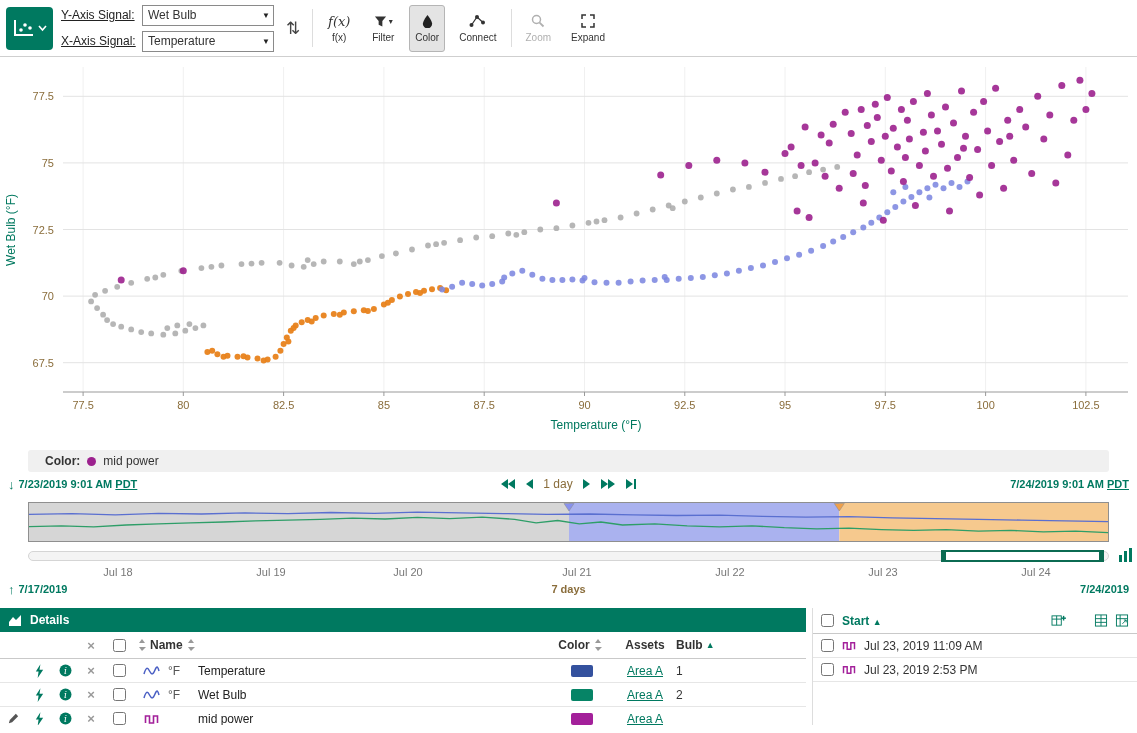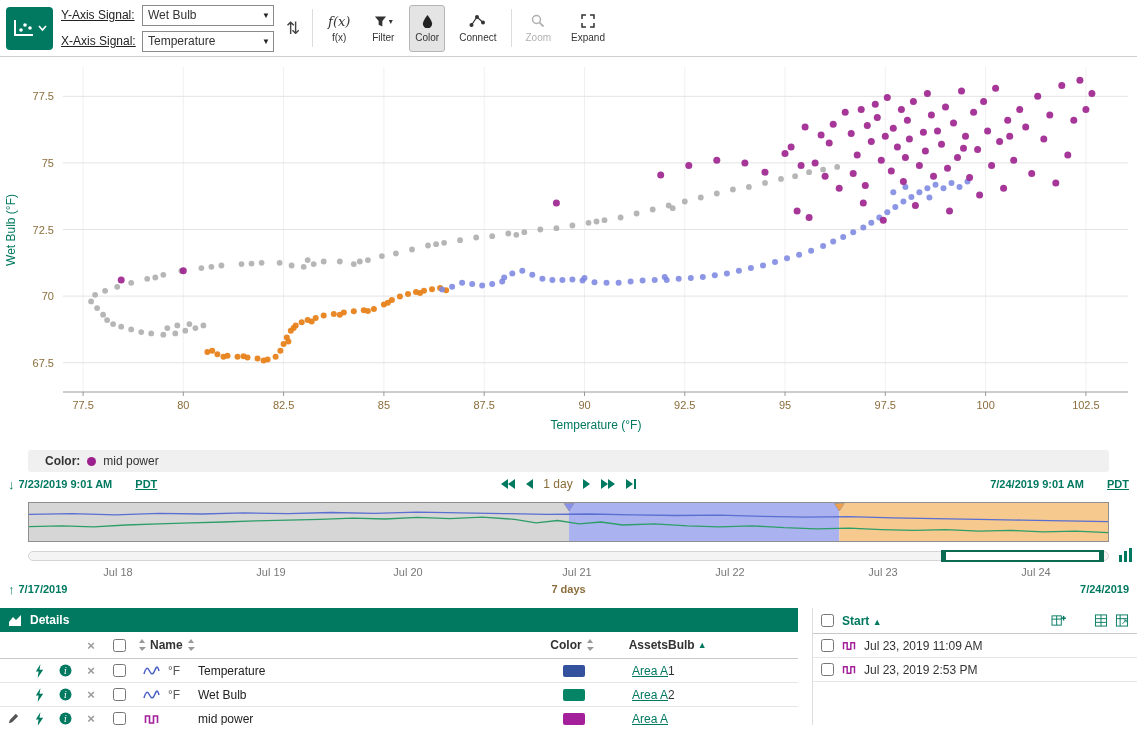--- a/index.html
+++ b/index.html
@@ -20,49 +20,49 @@
   .fx-glyph{font-family:"DejaVu Serif",serif;font-style:italic;font-size:13px;}
   .legend{margin:2px 28px 0 28px;height:22px;background:#f0f0f0;border-radius:3px;display:flex;align-items:center;padding:0 17px;gap:7px;}
   .legend .lab{font-weight:bold;color:#333;}
   .legend .dot{width:9px;height:9px;border-radius:50%;display:inline-block;}
   .range-row{height:24px;display:flex;align-items:center;padding:0 8px;box-sizing:border-box;}
   .range-left,.range-right{width:220px;display:flex;align-items:center;gap:4px;}
   .range-right{justify-content:flex-end;}
   .range-center{flex:1;display:flex;align-items:flex-start;justify-content:center;gap:9px;}
   .green-arrow{color:#007960;font-weight:bold;font-size:13px;}
   .range-date{color:#007960;font-size:11px;font-weight:bold;cursor:pointer;}
-  .range-date u{text-decoration:underline;margin-left:20px;}
+  .range-date u{text-decoration:underline;}
   .step-label{color:#8a6d3b;font-size:12px;cursor:pointer;}
   .stepbtn{background:none;border:none;padding:0;cursor:pointer;height:14px;display:flex;align-items:center;}
   .strip-wrap{margin:6px 28px 0 28px;height:40px;border:1px solid #8f8f8f;box-sizing:border-box;}
   .scroll-row{margin:8px 28px 0 28px;position:relative;height:12px;}
   .track{position:absolute;left:0;right:0;top:1px;height:10px;background:#f4f4f4;border:1px solid #d5d5d5;border-radius:5px;box-sizing:border-box;}
   .rangesel{position:absolute;top:0;height:12px;left:84.5%;width:15.05%;background:#fff;border-top:2px solid #0b6b52;border-bottom:2px solid #0b6b52;border-left:5px solid #0b6b52;border-right:5px solid #0b6b52;box-sizing:border-box;cursor:ew-resize;}
   .hist-icon{position:absolute;right:-26px;top:-3px;cursor:pointer;}
   .dates-row{position:relative;height:14px;margin-top:4px;}
   .axis-date{position:absolute;transform:translateX(-50%);font-size:11px;color:#777;white-space:nowrap;}
   .week-row{height:18px;display:flex;align-items:center;padding:0 8px;position:relative;font-size:11px;}
   .week-left{display:flex;align-items:center;gap:4px;}
   .green-date{color:#007960;font-weight:bold;cursor:pointer;}
   .week-center{position:absolute;left:50%;transform:translateX(-50%);color:#8a6d3b;font-weight:bold;}
   .week-right{margin-left:auto;}
-  .panels{display:flex;gap:14px;margin-top:10px;height:117px;overflow:hidden;}
+  .panels{display:flex;gap:6px;margin-top:10px;height:117px;overflow:hidden;}
   .details{flex:1;min-width:0;}
   .capsules{width:325px;border-left:1px solid #ddd;box-sizing:border-box;}
   .phead{height:24px;background:#007960;color:#fff;display:flex;align-items:center;padding:0 8px;gap:7px;font-weight:bold;box-sizing:border-box;}
   .ptools{margin-left:auto;background:#fff;border-radius:3px;height:18px;display:flex;align-items:center;}
   .ptool{width:24px;height:18px;display:flex;align-items:center;justify-content:center;background:none;border:none;cursor:pointer;padding:0;}
   .ptool + .ptool{border-left:1px solid #e0e0e0;}
   .dcols{height:26px;display:flex;align-items:center;border-bottom:1px solid #c9c9c9;color:#333;}
   .drow{height:23px;display:flex;align-items:center;border-bottom:1px solid #e6e6e6;}
   .cell{display:flex;align-items:center;justify-content:center;flex:none;}
   .c-edit{width:26px;} .c-bolt{width:26px;} .c-info{width:26px;} .c-x{width:26px;}
   .c-check{width:30px;} .c-sig{width:34px;} .c-unit{width:30px;color:#555;justify-content:flex-start;}
   .c-name{flex:1;justify-content:flex-start;color:#222;}
-  .c-color{width:64px;} .c-assets{width:62px;justify-content:flex-end;} .c-lane{width:50px;justify-content:flex-start;} .c-pad{width:80px;}
+  .c-color{width:64px;} .c-assets{width:62px;justify-content:center;} .c-lane{width:50px;justify-content:flex-start;} .c-pad{width:80px;}
   .xmark{color:#999;font-weight:bold;font-size:13px;line-height:1;cursor:pointer;}
   .swatch{width:22px;height:12px;border-radius:2px;display:inline-block;}
   .asset-link{color:#007960;text-decoration:underline;cursor:pointer;}
   .hdr-label{font-weight:bold;color:#333;}
   .lane-asc{color:#007960;font-size:9px;margin-left:3px;}
   input[type=checkbox]{margin:0;width:13px;height:13px;cursor:pointer;}
   .caps-sub{height:26px;display:flex;align-items:center;border-bottom:1px solid #c9c9c9;padding:0 8px;gap:8px;box-sizing:border-box;}
   .caps-start{color:#007960;font-weight:bold;}
   .caps-icons{margin-left:auto;display:flex;align-items:center;gap:7px;}
   .caps-icons .gap{width:14px;}

